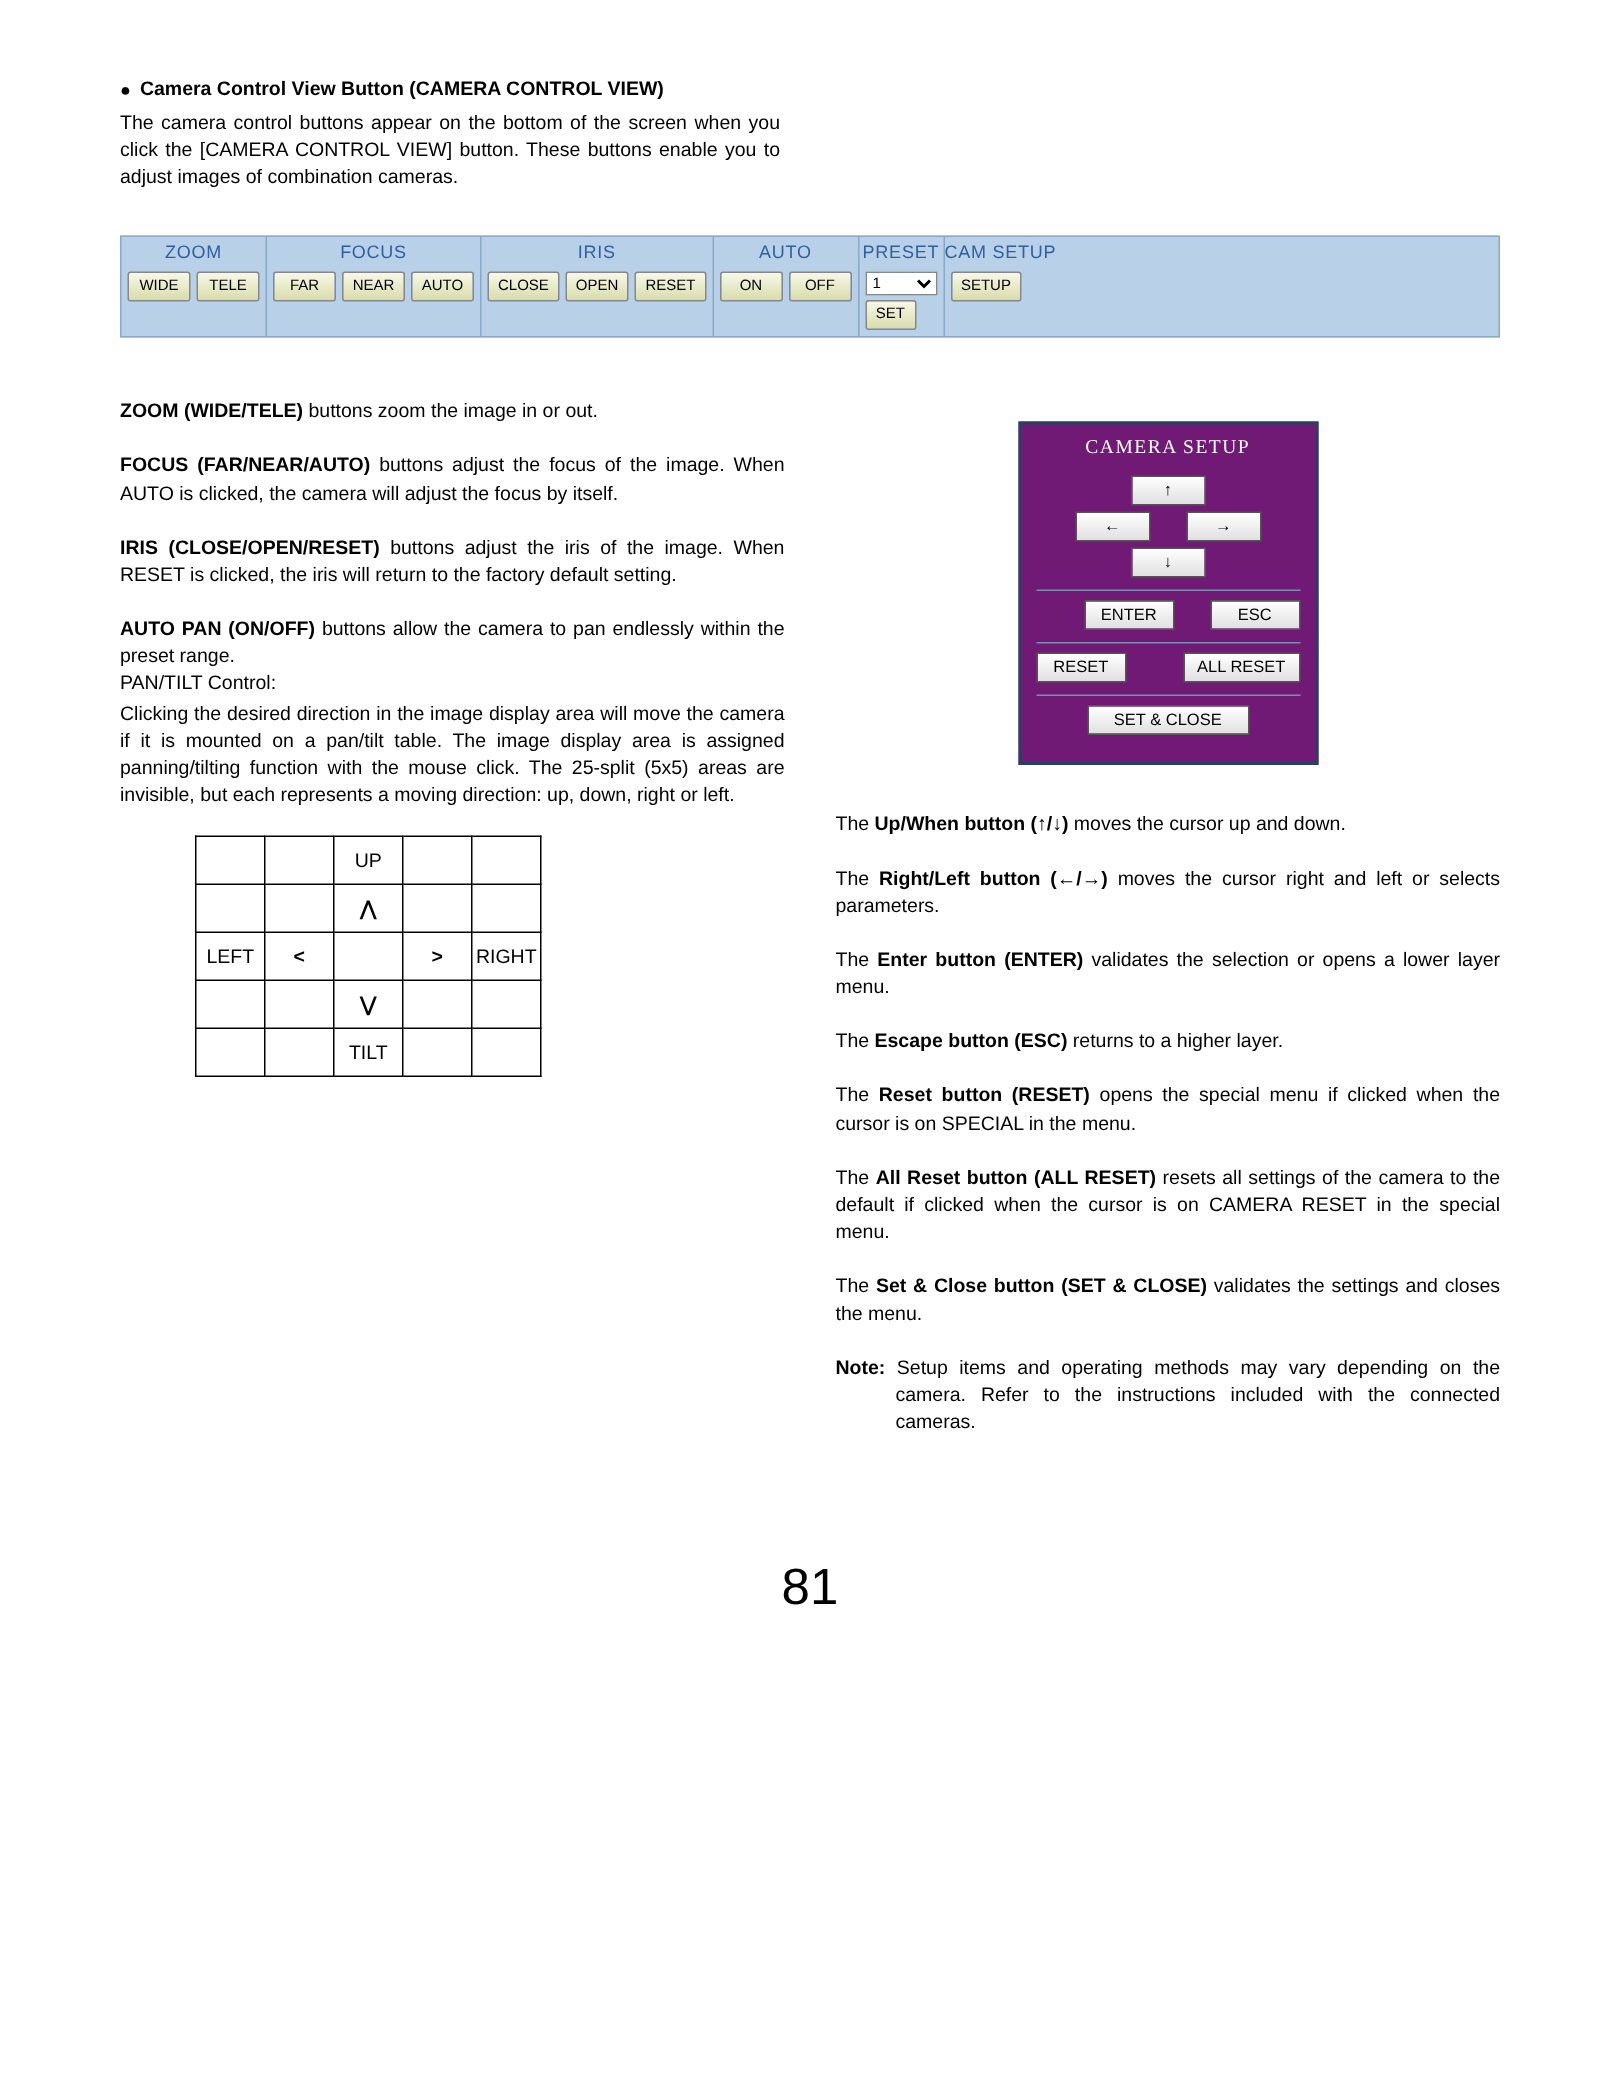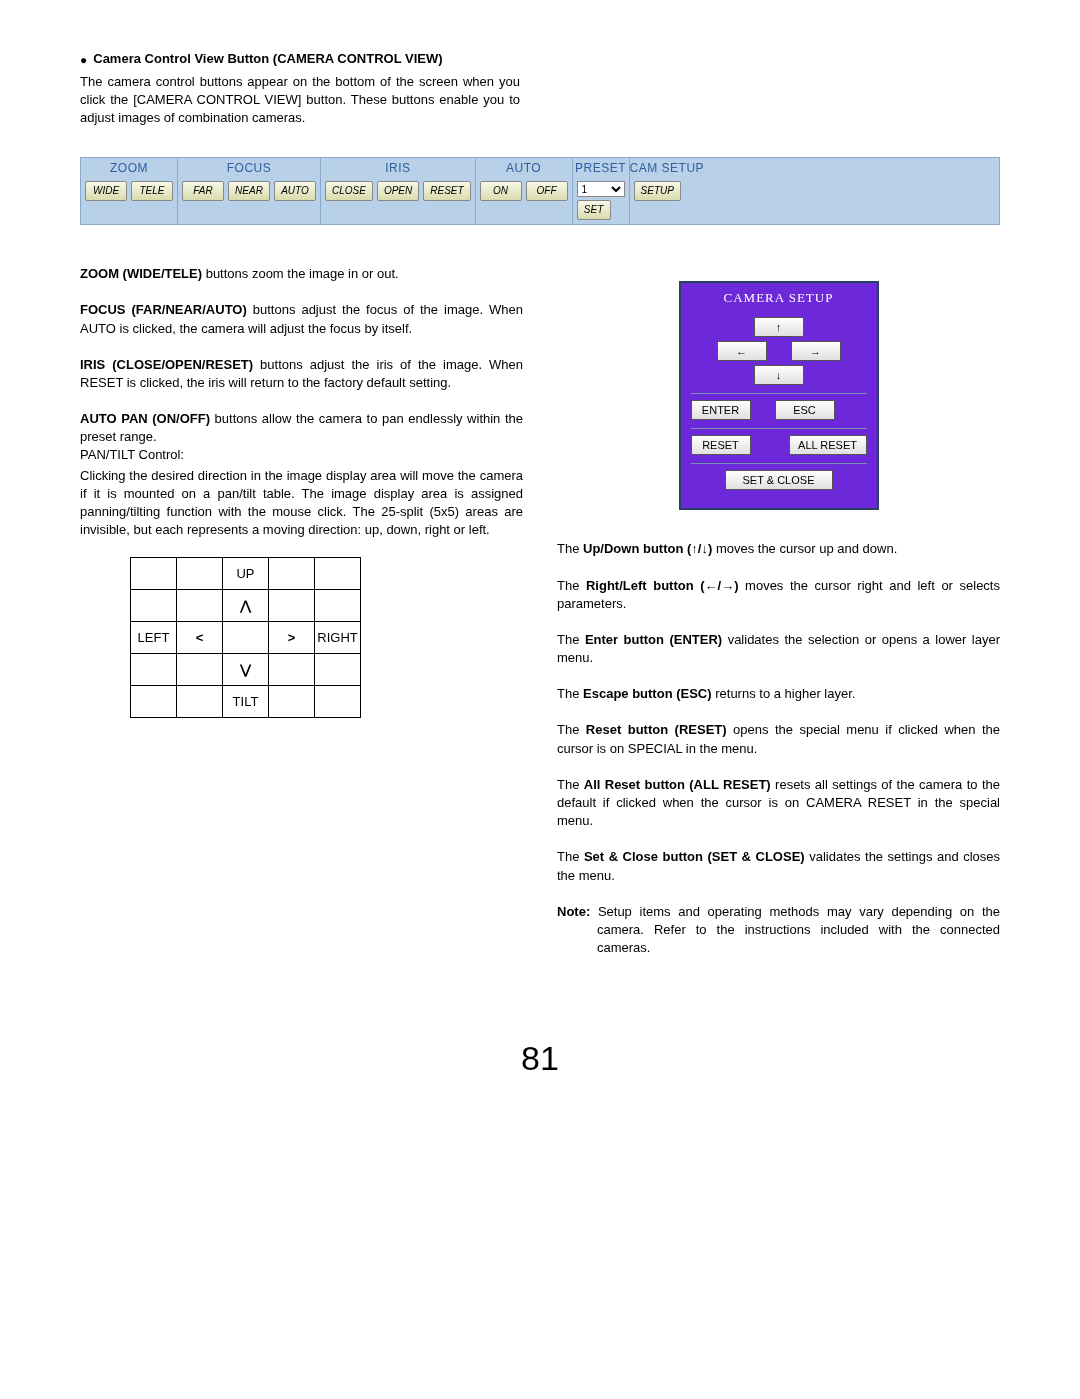--- a/index.html
+++ b/index.html
@@ -34,21 +34,20 @@
   .cb-row { display: flex; padding: 2px 4px 4px 4px; gap: 4px; align-items: center;}
   .cb-btn {
     background: linear-gradient(#f8f8e8, #d8dcac);
     border: 1px solid #888;
     border-radius: 2px;
     font-size: 10px;
     padding: 2px 6px;
     min-width: 42px;
     text-align: center;
     cursor: pointer;
-    font-style: italic;
   }
   .cb-select {
     font-size: 10px;
     border: 1px solid #888;
     background: #fff;
     width: 48px;
     height: 16px;
   }
   .preset-stack { display: flex; flex-direction: column; gap: 3px; align-items: flex-start;}
 
@@ -66,21 +65,21 @@
     border: 1px solid #000;
     width: 46px; height: 32px;
     text-align: center;
     font-size: 13px;
   }
   .pt-label { font-weight: normal; }
 
   .cam-setup-panel {
     width: 200px;
     margin: 16px auto 30px auto;
-    background: #6d28d9;
+    background: #701a75;
     border: 2px solid #2a4060;
     padding: 6px 10px 14px 10px;
     font-family: 'Times New Roman', serif;
   }
   .csp-title { text-align: center; color: #fff; font-size: 13px; letter-spacing: 1px; margin-bottom: 10px;}
   .csp-row { display: flex; justify-content: center; gap: 24px; margin: 4px 0; }
   .csp-sep { border-top: 1px solid #7890b0; margin: 8px 0 6px 0;}
   .csp-btn {
     background: linear-gradient(#fff,#e0e0e0);
     border: 1px solid #555;
@@ -218,36 +217,36 @@
           <div class="csp-btn arrow">↑</div>
         </div>
       <div class="csp-row">
         <div class="csp-btn arrow">←</div>
         <div class="csp-btn arrow">→</div>
       </div>
       <div class="csp-row">
           <div class="csp-btn arrow">↓</div>
         </div>
       <div class="csp-sep"></div>
-      <div class="csp-row" style="justify-content:flex-start">
+      <div class="csp-row" style="justify-content:flex-end">
         <div class="csp-btn small">ENTER</div>
         <div class="csp-btn small">ESC</div>
       </div>
       <div class="csp-sep"></div>
       <div class="csp-row" style="justify-content:space-between">
         <div class="csp-btn small">RESET</div>
         <div class="csp-btn small" style="min-width:78px">ALL RESET</div>
       </div>
       <div class="csp-sep"></div>
       <div class="csp-row">
           <div class="csp-btn wide">SET &amp; CLOSE</div>
         </div>
     </div>
 
-    <p class="para"><span>The </span><span class="b">Up/Down button (↑/↓)</span><span> moves the cursor up and down.</span></p>
+    <p class="para"><span>The </span><span class="b">Up/When button (↑/↓)</span><span> moves the cursor up and down.</span></p>
     <p class="para"><span>The </span><span class="b">Right/Left button (←/→)</span><span> moves the cursor right and left or selects parameters.</span></p>
     <p class="para"><span>The </span><span class="b">Enter button (ENTER)</span><span> validates the selection or opens a lower layer menu.</span></p>
     <p class="para"><span>The </span><span class="b">Escape button (ESC)</span><span> returns to a higher layer.</span></p>
     <p class="para"><span>The </span><span class="b">Reset button (RESET)</span><span> opens the special menu if clicked when the cursor is on SPECIAL in the menu.</span></p>
     <p class="para"><span>The </span><span class="b">All Reset button (ALL RESET)</span><span> resets all settings of the camera to the default if clicked when the cursor is on CAMERA RESET in the special menu.</span></p>
     <p class="para"><span>The </span><span class="b">Set &amp; Close button (SET &amp; CLOSE)</span><span> validates the settings and closes the menu.</span></p>
     <p class="para note"><span class="b">Note:</span><span> Setup items and operating methods may vary depending on the camera. Refer to the instructions included with the connected cameras.</span></p>
   </div>
 </div>
 

